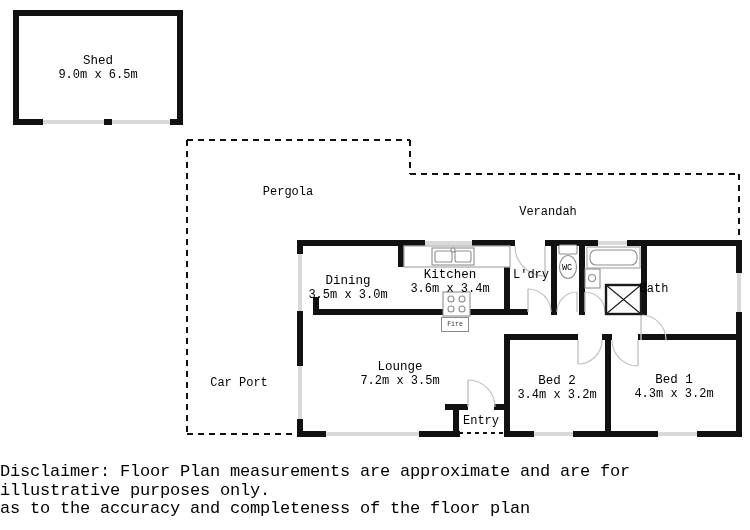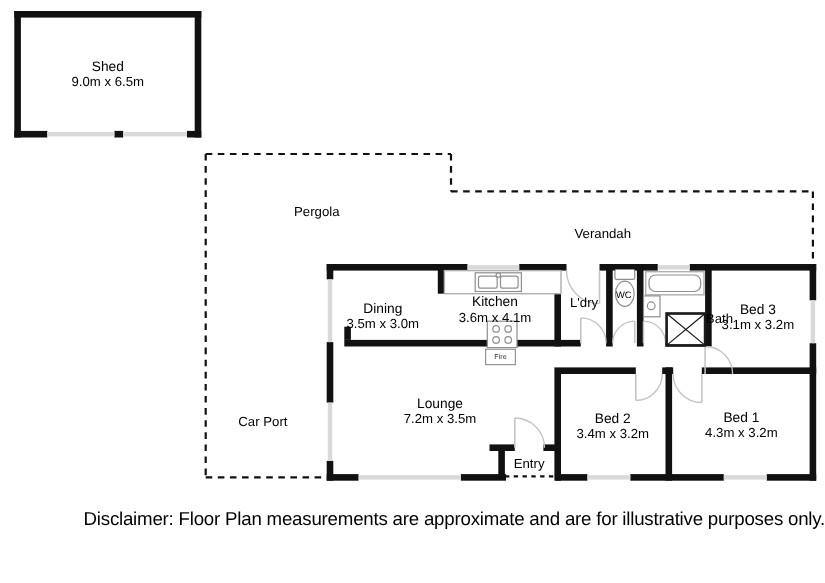--- a/index.html
+++ b/index.html
@@ -1,18 +1,18 @@
 <!DOCTYPE html>
 <html style="--wall: #111111; --window: #d9d9d9; --fixture: #b0b0b0; --arc: #c2c2c2; --text: #000000;"><head>
 <meta charset="utf-8">
 <style>
   html,body{margin:0;padding:0;background:#fff;}
   .canvas{
     position:relative;width:750px;height:530px;background:#fff;overflow:hidden;
-    font-family:Liberation Sans, sans-serif;color:var(--text,#000);
+    font-family:Liberation Mono, monospace;color:var(--text,#000);
   }
   .canvas svg{position:absolute;left:0;top:0;}
   .wall{fill:var(--wall,#111);}
   .win{fill:var(--window,#d9d9d9);}
   .dash{stroke:var(--wall,#111);stroke-width:2;fill:none;stroke-dasharray:6 5;}
   .dash-small{stroke:var(--wall,#111);stroke-width:2;fill:none;stroke-dasharray:4 4;}
   .arc{stroke:var(--arc,#c2c2c2);stroke-width:1.2;fill:none;}
   .leaf{stroke:var(--arc,#9a9a9a);stroke-width:1.4;fill:none;}
   .fx{stroke:var(--fixture,#a8a8a8);stroke-width:1.3;fill:#fff;}
   .fx2{stroke:#8f8f8f;stroke-width:1.1;fill:#fff;}
@@ -24,21 +24,21 @@
   }
   .label .nm{font-size:12.5px;}
   .label-wc{font-size:8.5px;}
   .fire-box{
     position:absolute;left:441px;top:317px;width:28px;height:15px;
     border:1px solid #8a8a8a;background:#fff;box-sizing:border-box;
     display:flex;align-items:center;justify-content:center;
     font-size:6.5px;color:#333;
   }
   .disclaimer{
-    position:absolute;left:0;top:463px;width:750px;text-align:right;
+    position:absolute;left:0;top:463px;width:750px;text-align:left;
     font-size:17px;line-height:18.5px;letter-spacing:-0.2px;color:#000;
   }
 </style>
 </head>
 <body>
 
 <div class="canvas">
 
   <svg width="750" height="530" viewBox="0 0 750 530">
 
@@ -175,33 +175,29 @@
   <div class="label" style="left:548px;top:213px;">Verandah</div>
   <div class="label" style="left:239px;top:349px;margin-top:35px;">Car Port</div>
 
   <div class="label" style="left:348px;top:288px;">
     <div class="nm">Dining</div>
     <div>3.5m x 3.0m</div>
   </div>
 
   <div class="label" style="left:450px;top:282px;">
     <div class="nm">Kitchen</div>
-    <div>3.6m x 4.1m</div>
+    <div>3.6m x 3.4m</div>
   </div>
 
   <div class="label" style="left:531px;top:276px;">L'dry</div>
 
   <div class="label label-wc" style="left:567px;top:269px;text-align:center;">WC</div>
 
   <div class="label" style="left:654px;top:274px;margin-top:16px;">Bath</div>
 
-  <div class="label" style="left:689px;top:289px;">
-    <div class="nm">Bed 3</div>
-    <div>3.1m x 3.2m</div>
-  </div>
 
   <div class="label" style="left:400px;top:374px;">
     <div class="nm">Lounge</div>
     <div>7.2m x 3.5m</div>
   </div>
 
   <div class="label" style="left:557px;top:388px;">
     <div class="nm">Bed 2</div>
     <div>3.4m x 3.2m</div>
   </div>
@@ -212,15 +208,16 @@
   </div>
 
   <div class="label" style="left:481px;top:422px;">Entry</div>
 
   <div class="fire-box">
     <span>Fire</span>
   </div>
 
   <div class="disclaimer">
     <div>Disclaimer: Floor Plan measurements are approximate and are for illustrative purposes only.</div>
+    <div>as to the accuracy and completeness of the floor plan</div>
   </div>
 
 </div>
 
 </body></html>

